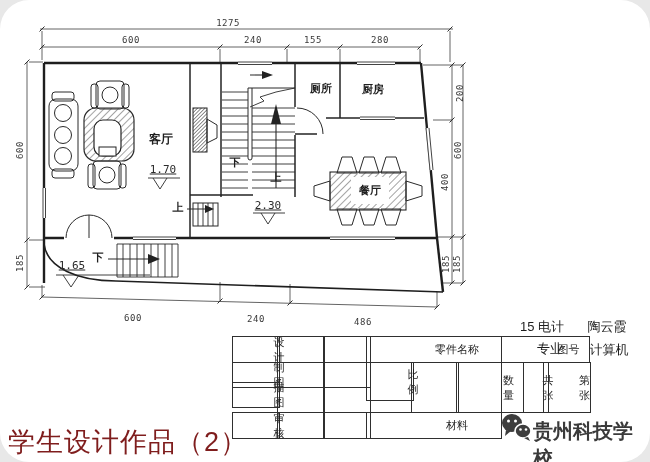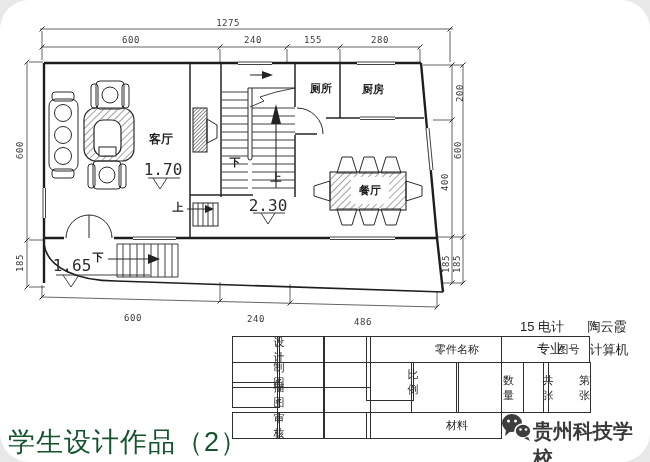--- a/index.html
+++ b/index.html
@@ -4,30 +4,30 @@
 <style>
   html,body{margin:0;padding:0;background:#e8e8e8;}
   #stage{position:relative;width:650px;height:462px;background:#ffffff;overflow:hidden;
          font-family:"Liberation Sans",sans-serif;border-radius:29px;}
   #plan-svg{position:absolute;left:0;top:0;}
   .lbl{position:absolute;color:#2b2b2b;white-space:nowrap;transform:translate(-50%,-50%);
        font-family:"DejaVu Sans Mono",monospace;}
   .dim{font-size:9px;letter-spacing:0.5px;color:#383838;}
   .rot{transform:translate(-50%,-50%) rotate(-90deg);}
   .room{font-size:12px;font-weight:bold;color:#1f1f1f;font-family:"Liberation Sans",sans-serif;}
-  .lvl{font-size:16px;color:#2b2b2b;}
+  .lvl{font-size:11px;color:#2b2b2b;text-decoration:underline;}
   .stair-lbl{font-size:11px;font-weight:bold;color:#1f1f1f;font-family:"Liberation Sans",sans-serif;}
   .anno{font-size:13px;color:#1d1d1d;font-family:"Liberation Sans",sans-serif;margin-top:31px;}
   
   .tb-cell{position:absolute;border:1px solid #2f2f2f;box-sizing:border-box;
            display:flex;align-items:center;justify-content:center;
            font-size:11px;color:#1d1d1d;font-family:"Liberation Sans",sans-serif;padding-left:46px;}
   
   #footer-title{position:absolute;left:8px;top:424px;font-size:27px;letter-spacing:1px;
-                color:#14532d;font-family:"Liberation Sans",sans-serif;}
+                color:#7f1d1d;font-family:"Liberation Sans",sans-serif;}
   #brand{position:absolute;left:533px;top:418px;font-size:20px;font-weight:bold;
          color:#3a3a3a;font-family:"Liberation Sans",sans-serif;}
   #brand-logo{position:absolute;left:500px;top:411px;width:32px;height:32px;}
 </style>
 </head>
 <body>
 
 <div id="stage">
 
   <svg id="plan-svg" width="650" height="334" viewBox="0 0 650 334">

